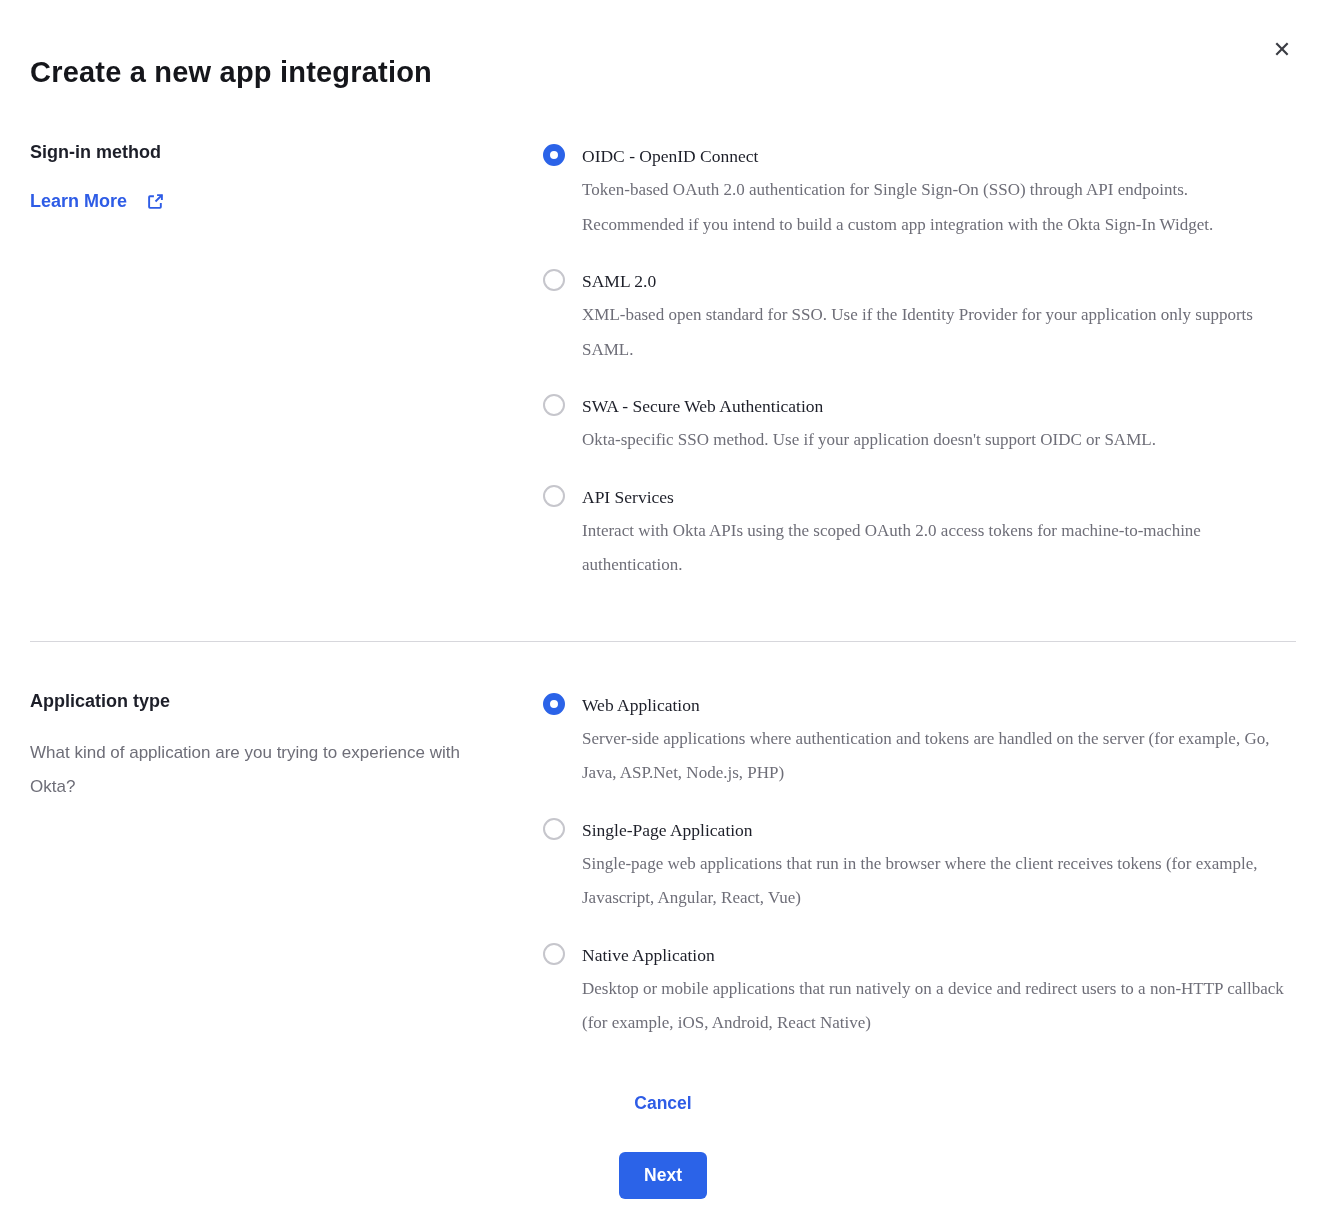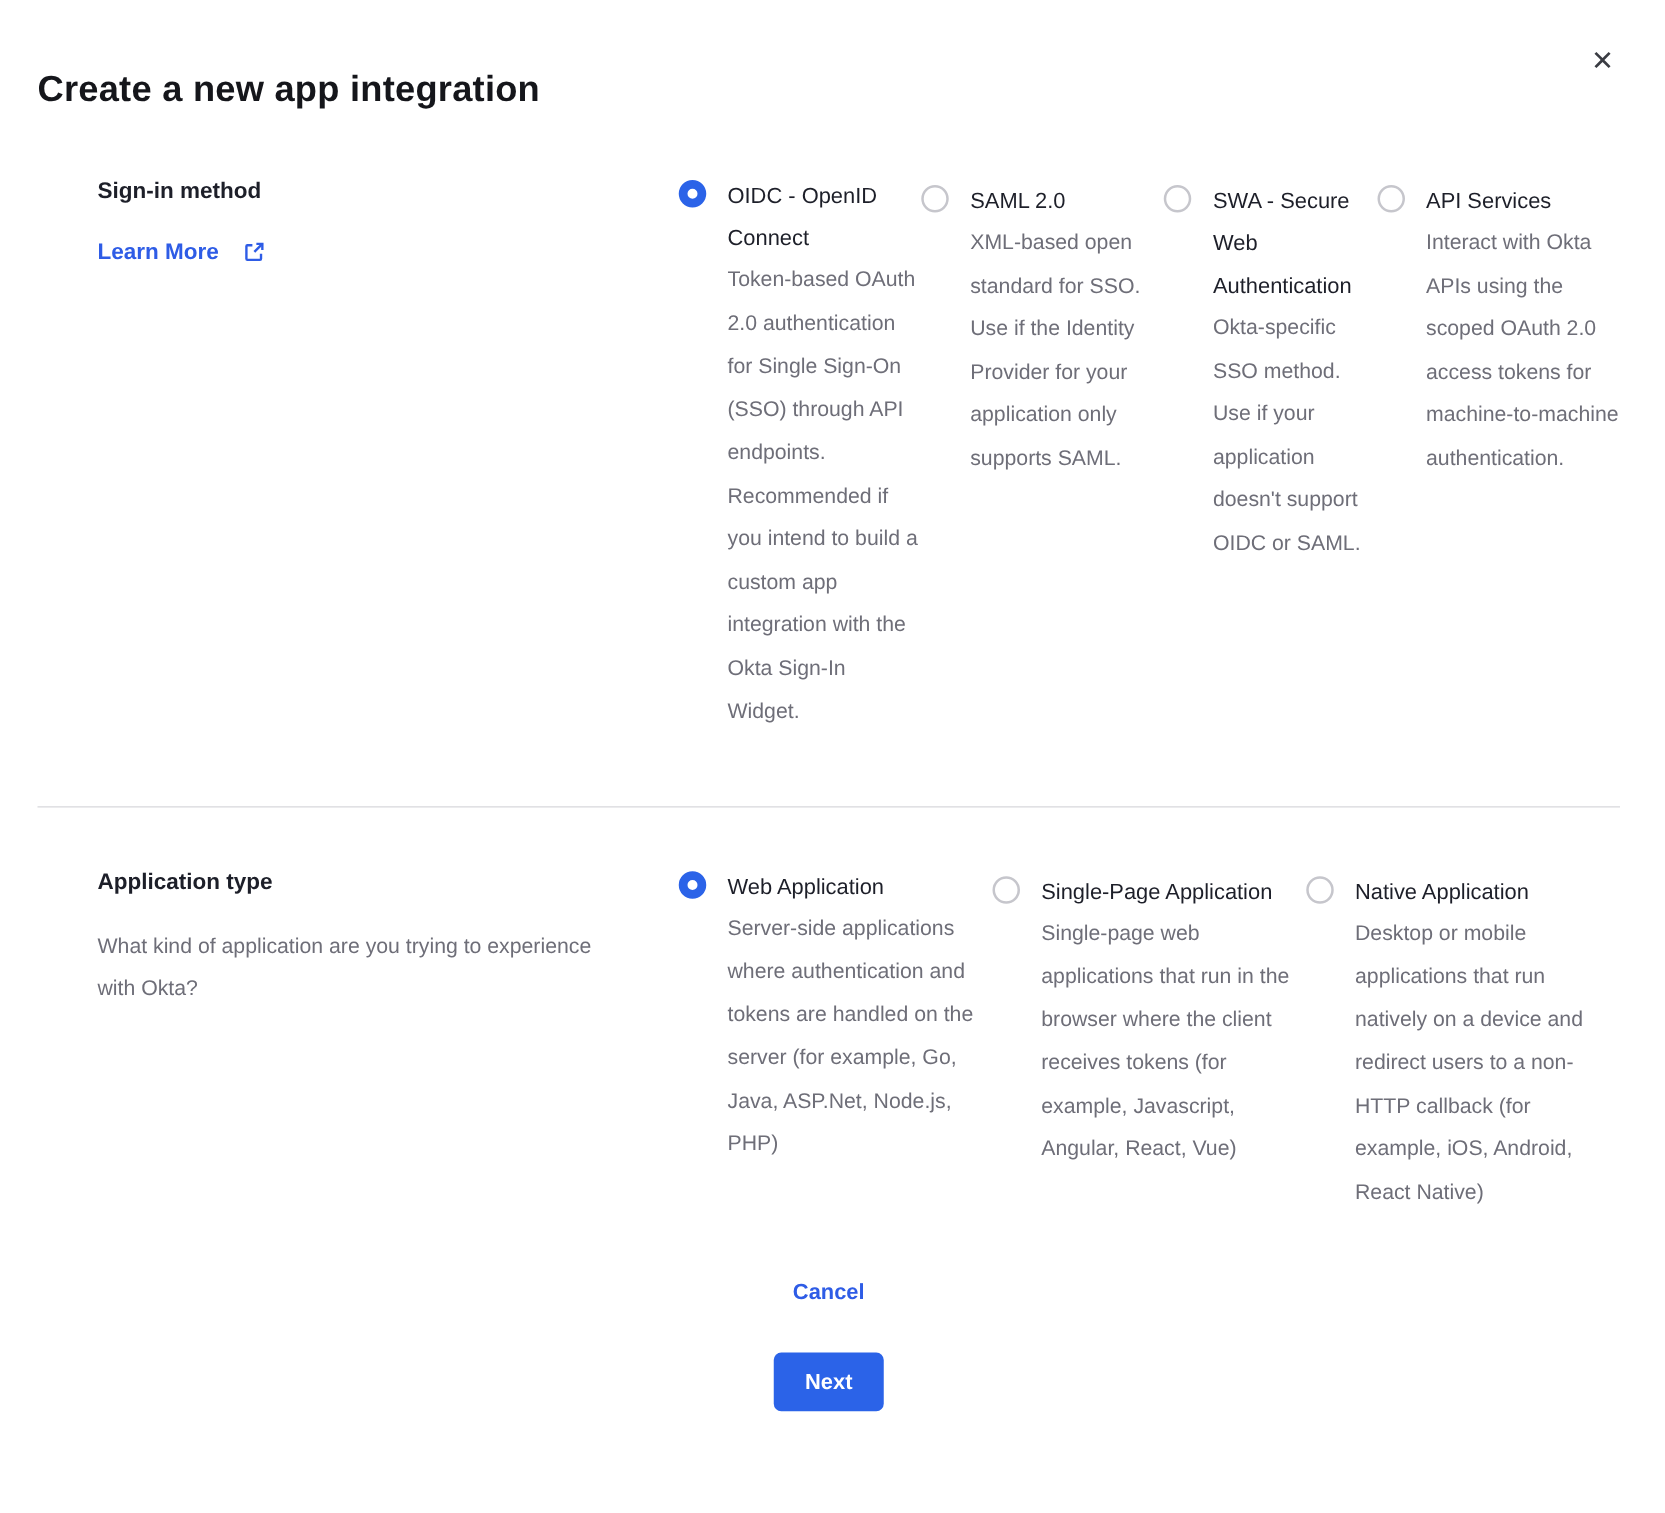--- a/index.html
+++ b/index.html
@@ -57,37 +57,37 @@
     align-items: center;
     gap: 20px;
     margin-top: 26px;
     font-size: 18px;
     font-weight: bold;
     color: #2e5ce6;
     text-decoration: none;
     cursor: pointer;
   }
   .ext-icon { display: inline-block; width: 17px; height: 17px; }
-  .left-col { padding-right: 40px; margin-left: 48px; }
+  .left-col { padding-right: 40px; }
   .left-para {
     font-size: 17px;
     line-height: 34px;
     color: #6e6e78;
     max-width: 470px;
   }
   .left-para + .left-para { margin-top: 36px; }
   .section-heading + .left-para { margin-top: 22px; }
-  .options { display: flex; flex-direction: row; }
+  .options { display: flex; flex-direction: column; font-family: Liberation Serif, serif; }
   .option {
     display: flex;
     align-items: flex-start;
     gap: 17px;
     cursor: pointer;
   }
-  .option + .option { margin-top: 4px; }
+  .option + .option { margin-top: 22px; }
   .radio {
     flex: 0 0 auto;
     width: 22px;
     height: 22px;
     margin-top: 5px;
     border-radius: 50%;
     border: 2px solid #c6c6cc;
     background: #ffffff;
   }
   .option[data-selected="true"] .radio {

